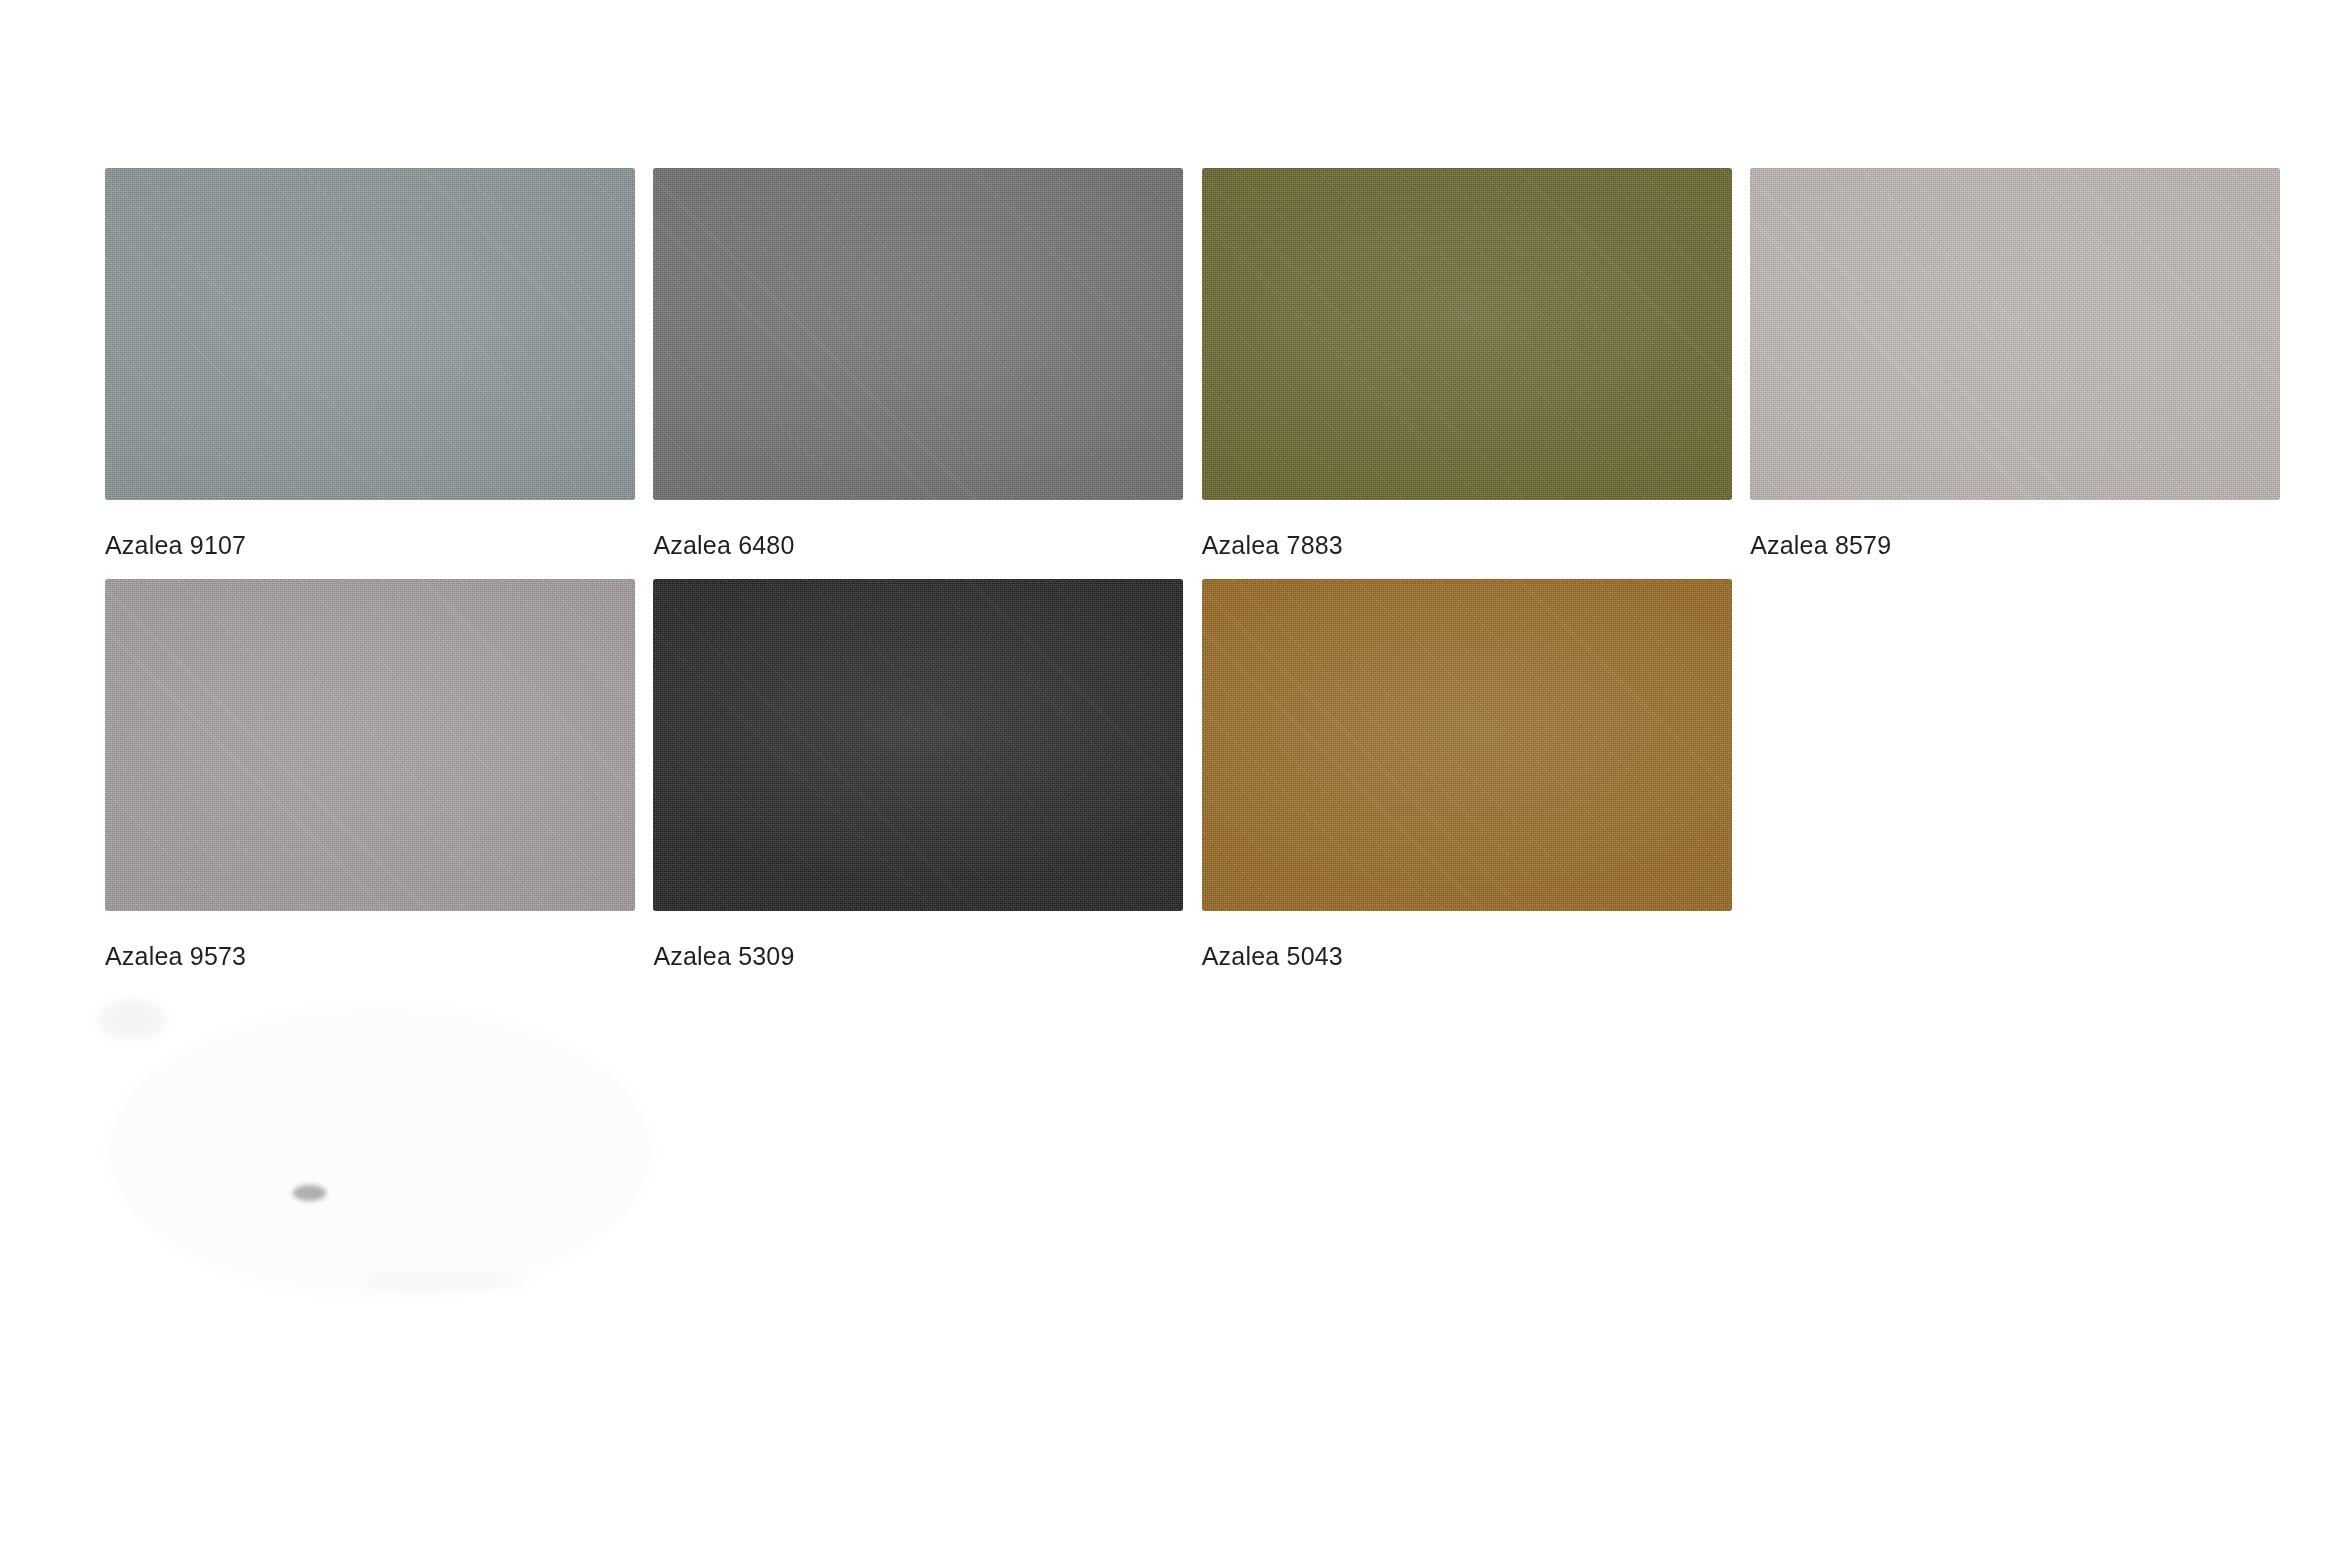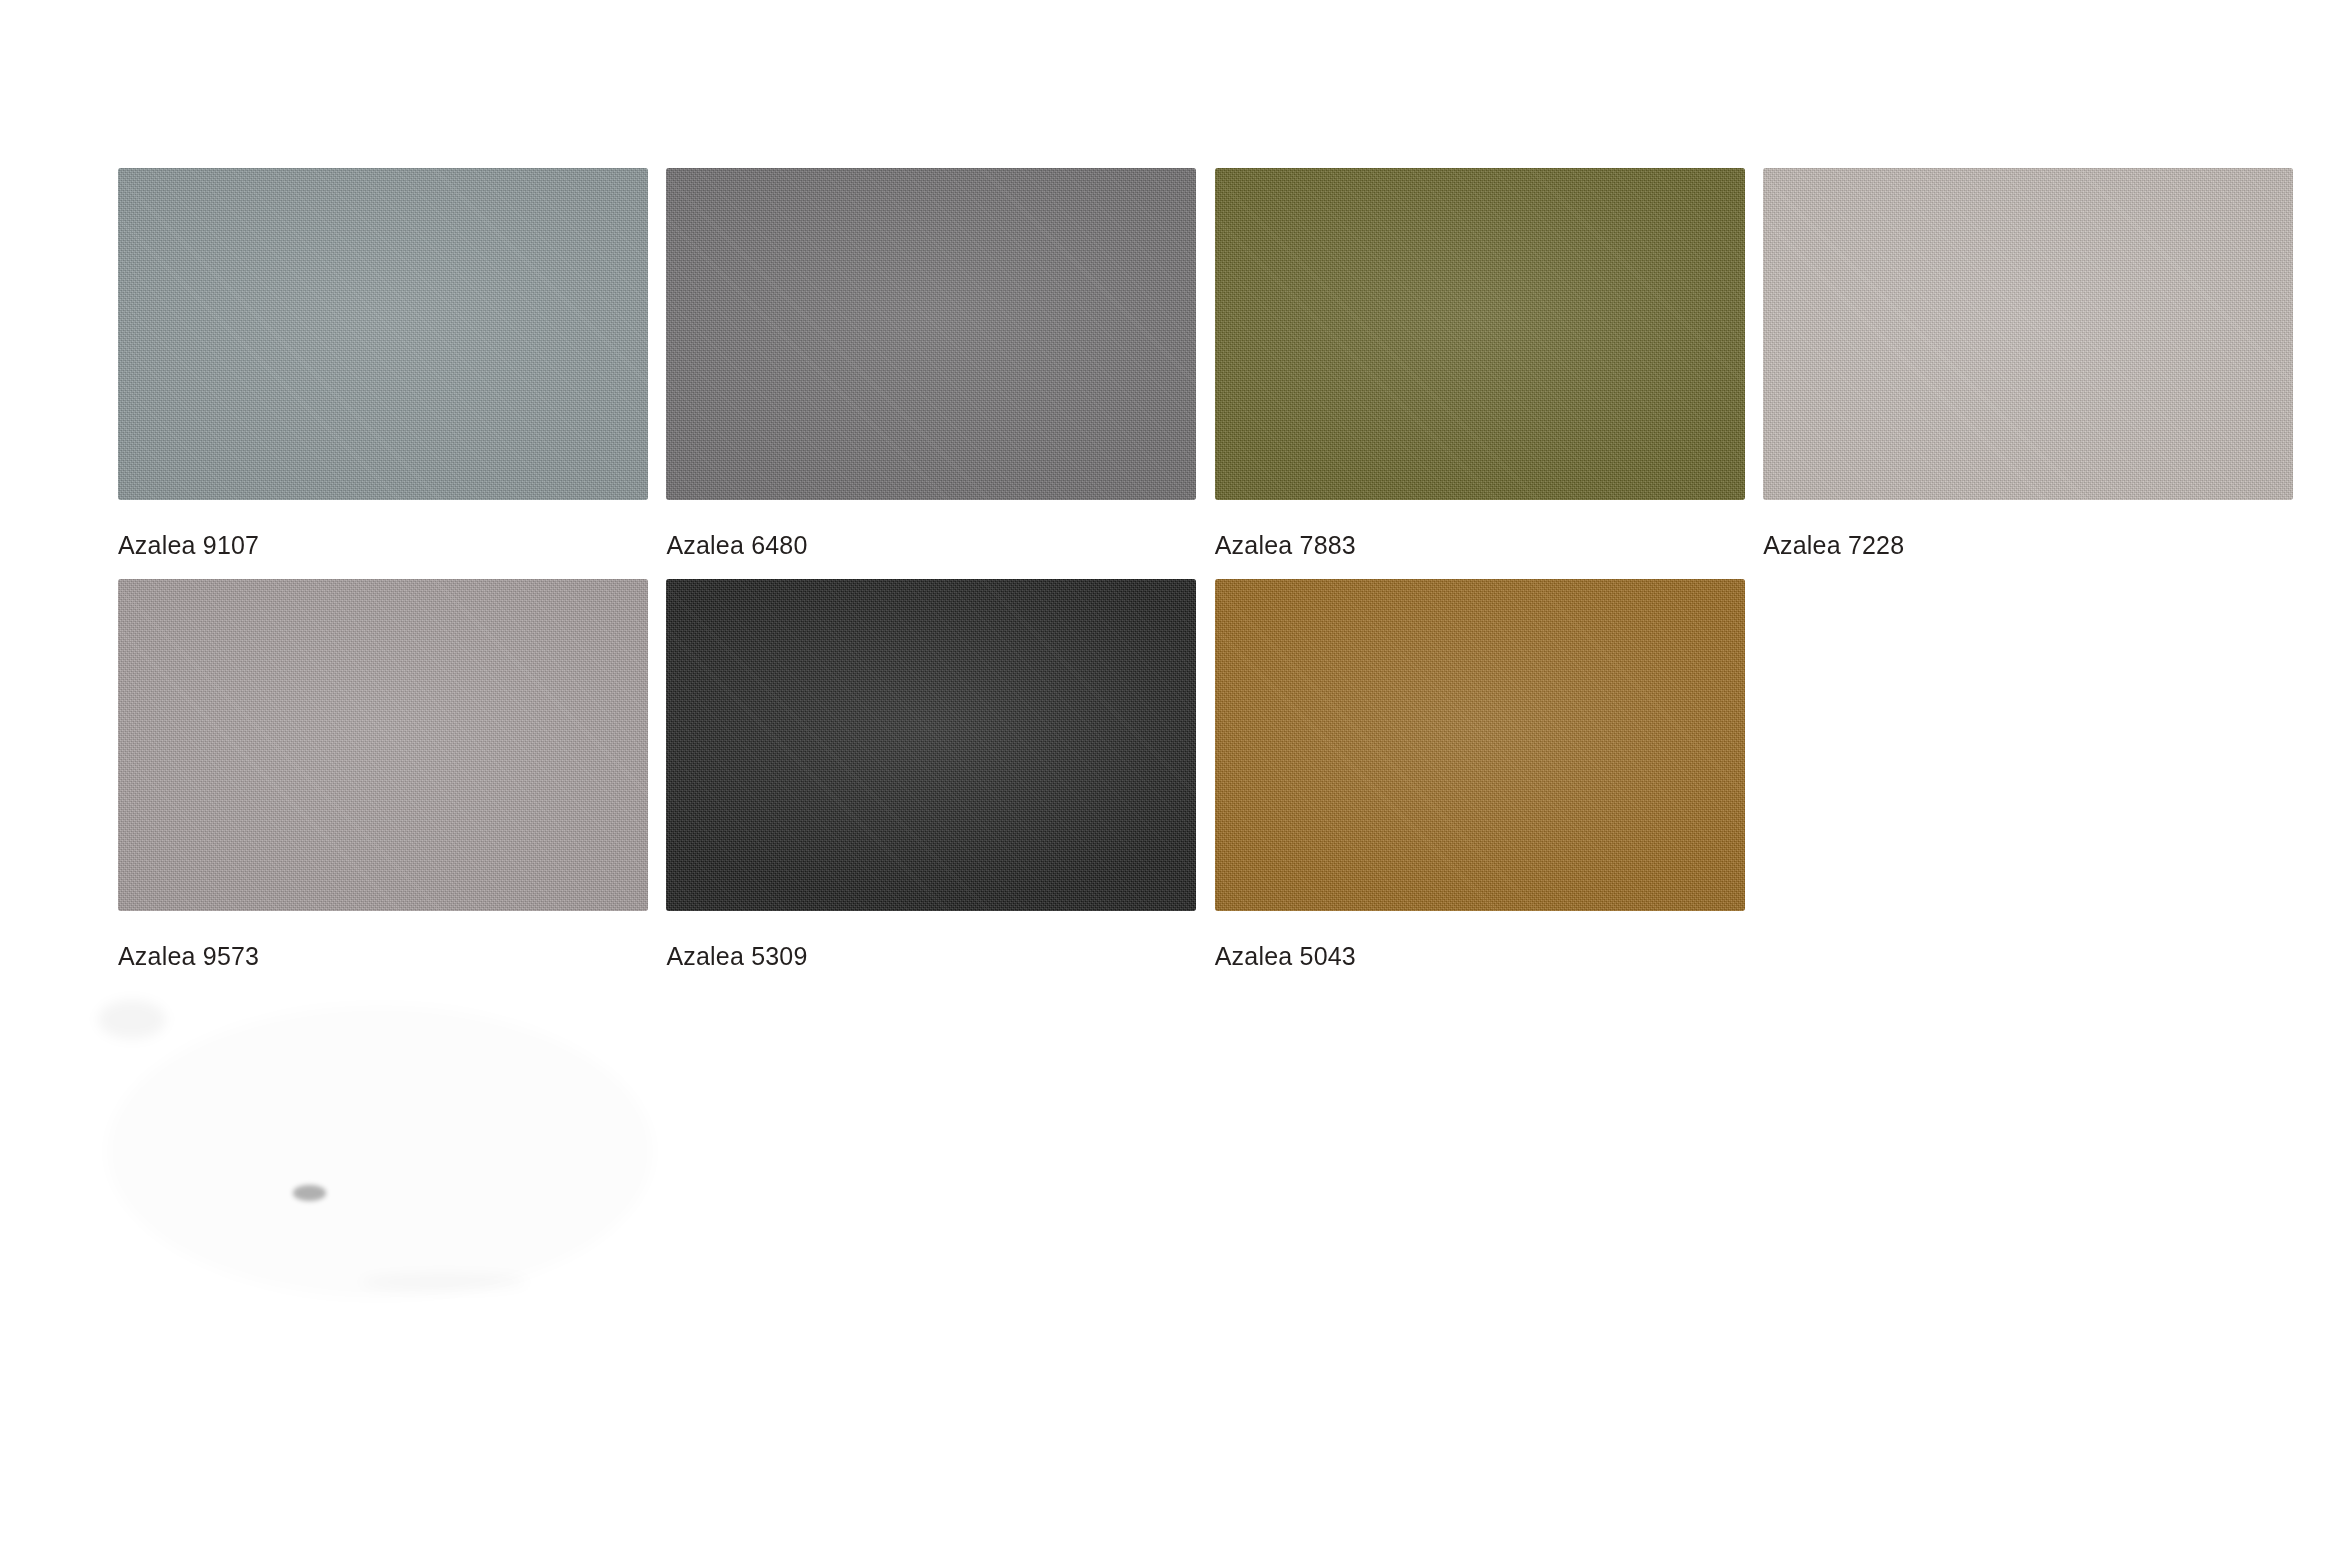--- a/index.html
+++ b/index.html
@@ -18,21 +18,21 @@
   #page {
     position: relative;
     width: 2341px;
     height: 1560px;
     background: #ffffff;
   }
 
   
   .swatch-grid {
     position: absolute;
-    left: 118px;
+    left: 105px;
     top: 168px;
     width: 2175px;
     display: grid;
     grid-template-columns: repeat(4, 1fr);
     column-gap: 18.5px;
     row-gap: 18.5px;
   }
 
   .swatch-card {
     display: block;
@@ -126,21 +126,21 @@
       <div class="swatch-card">
         <div class="swatch-chip" style="background-color: rgb(113, 111, 113);"></div>
         <div class="swatch-label">Azalea 6480</div>
       </div>
       <div class="swatch-card">
         <div class="swatch-chip" style="background-color: rgb(105, 102, 42);"></div>
         <div class="swatch-label">Azalea 7883</div>
       </div>
       <div class="swatch-card">
         <div class="swatch-chip" style="background-color: rgb(194, 186, 181);"></div>
-        <div class="swatch-label">Azalea 7228</div>
+        <div class="swatch-label">Azalea 8579</div>
       </div>
       <div class="swatch-card">
         <div class="swatch-chip" style="background-color: rgb(166, 158, 158);"></div>
         <div class="swatch-label">Azalea 9573</div>
       </div>
       <div class="swatch-card">
         <div class="swatch-chip" style="background-color: rgb(30, 31, 30);"></div>
         <div class="swatch-label">Azalea 5309</div>
       </div>
       <div class="swatch-card">

